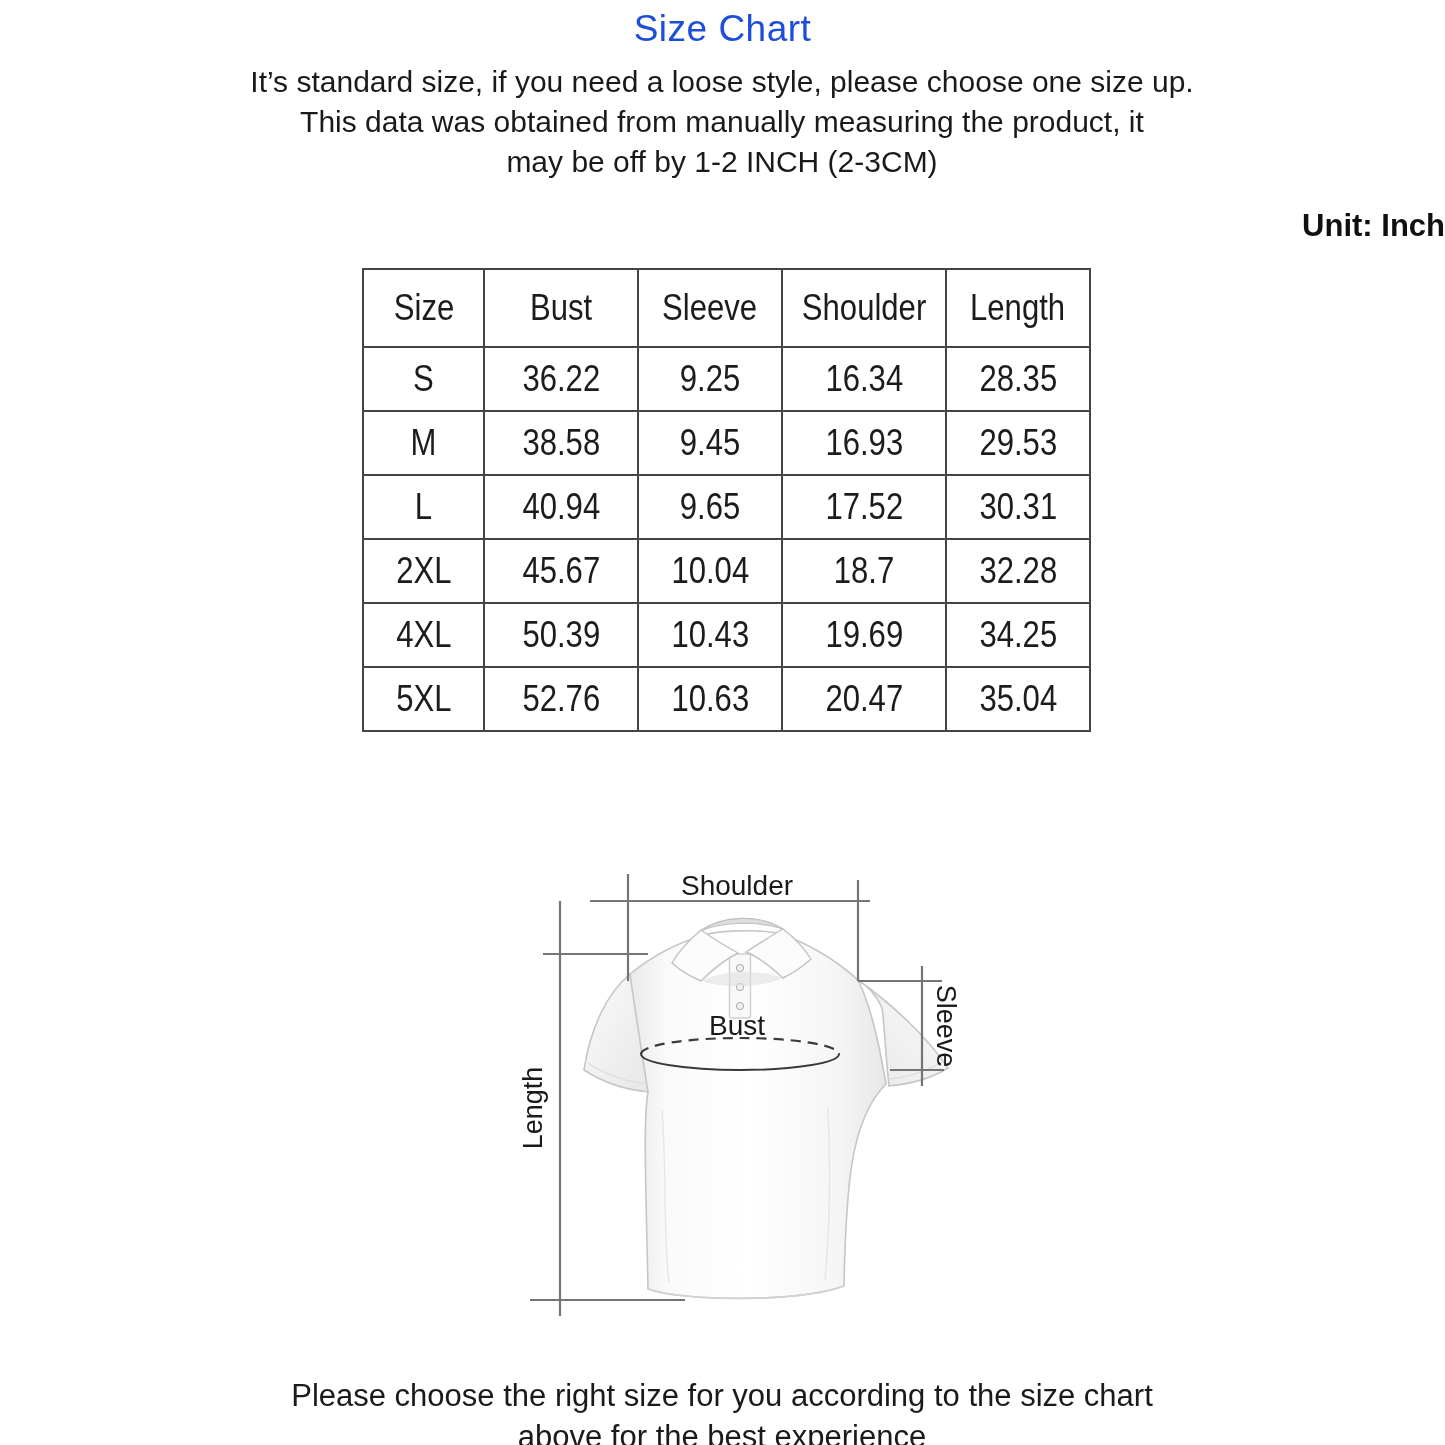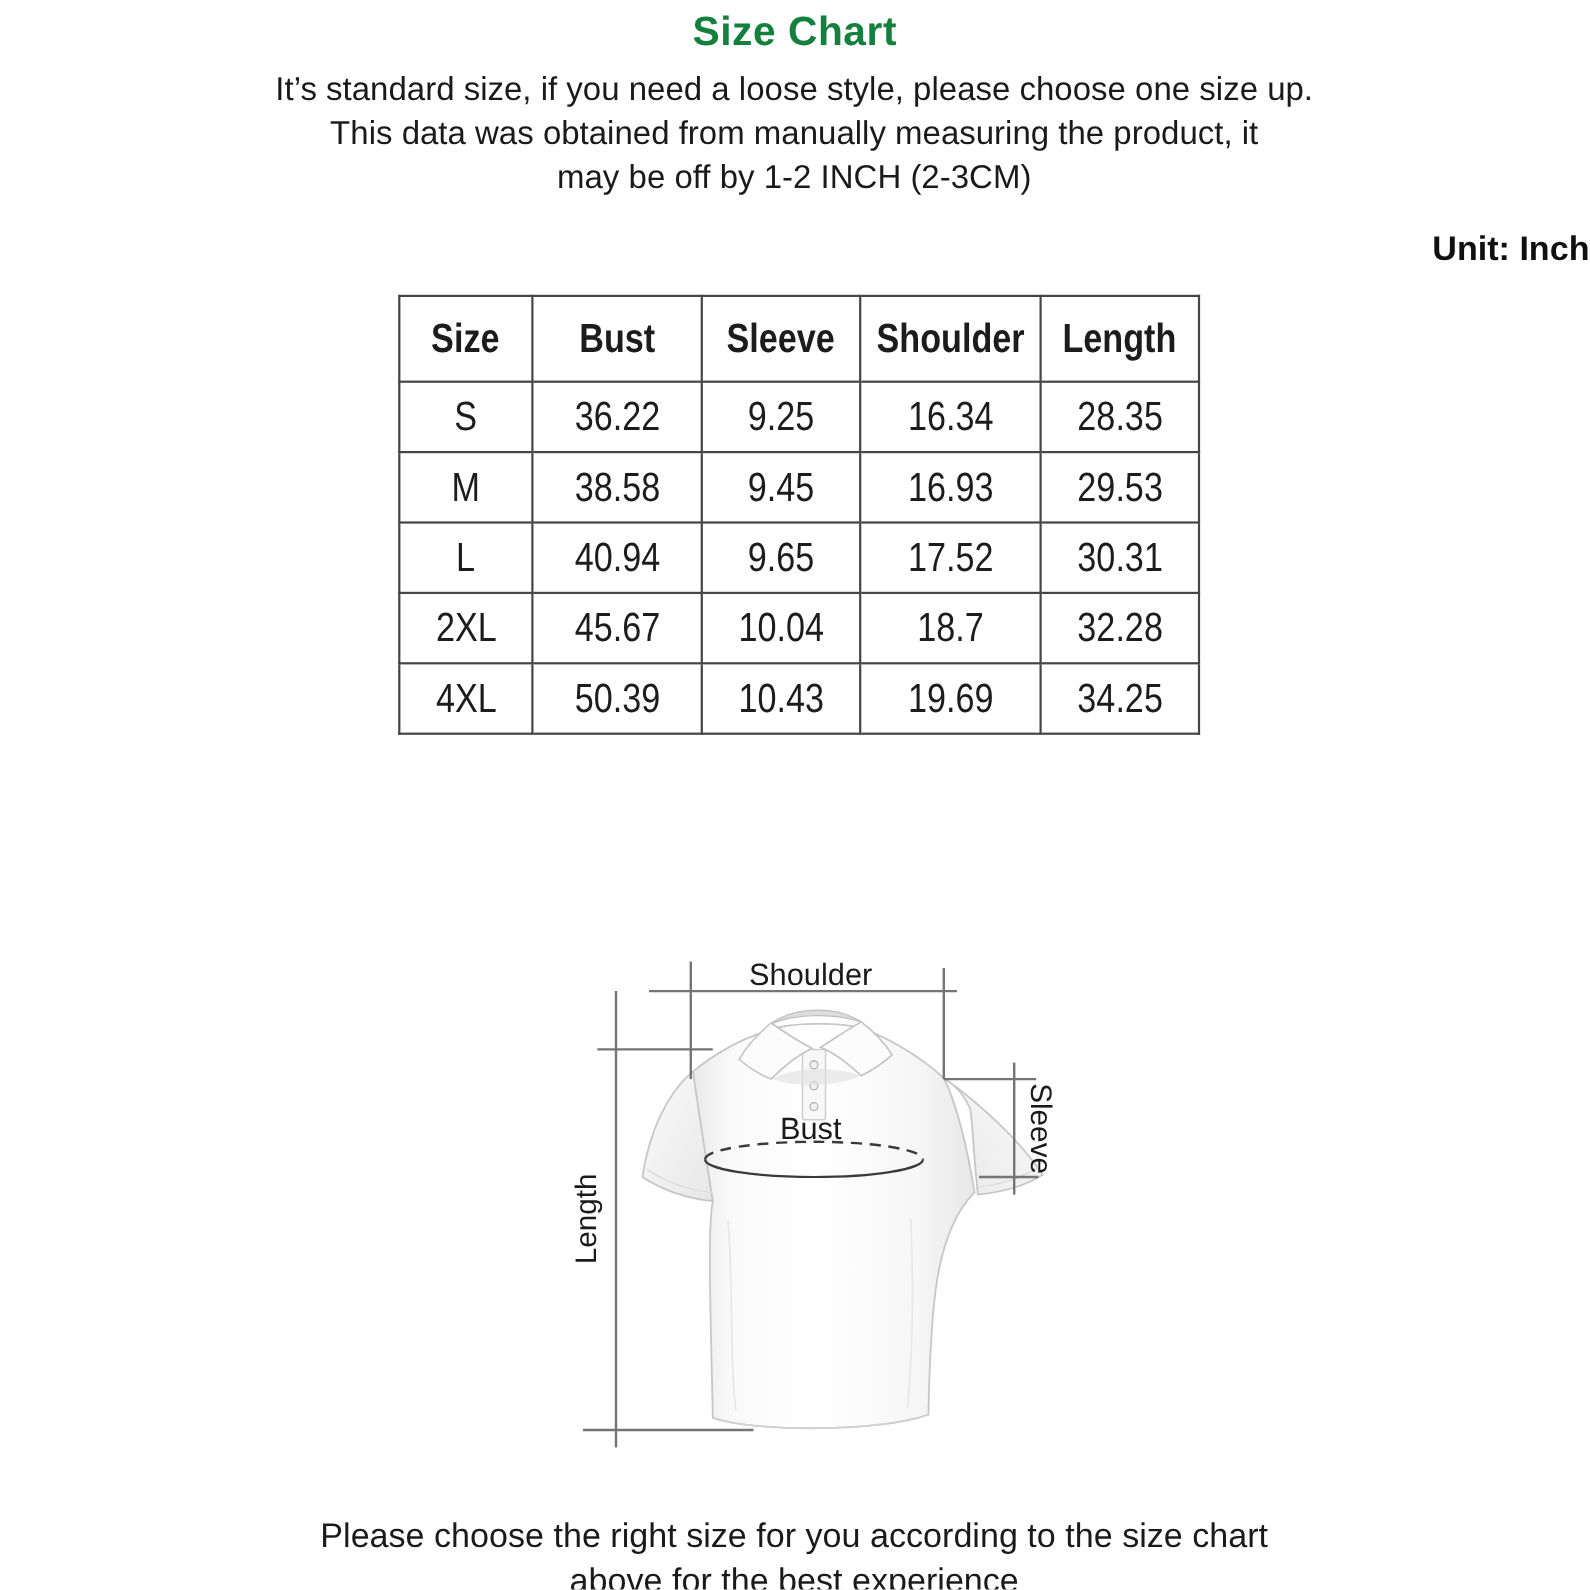--- a/index.html
+++ b/index.html
@@ -2,39 +2,39 @@
 <html><head>
 <meta charset="utf-8">
 <style>
   html,body{margin:0;padding:0;}
   body{
     width:1445px;height:1445px;position:relative;background:#ffffff;
     font-family:"Liberation Sans", sans-serif;color:#141414;overflow:hidden;
   }
   .title{
     position:absolute;top:8px;left:0;width:1445px;text-align:center;
-    font-size:37px;font-weight:700;letter-spacing:.5px;color:#15803d;
+    font-size:37px;font-weight:400;letter-spacing:.5px;color:#1d4ed8;
   }
   .intro{
     position:absolute;top:62px;left:72px;width:1300px;text-align:center;
     font-size:30px;line-height:40px;white-space:pre-line;color:#1a1a1a;
   }
   .unit{
     position:absolute;top:208px;left:0;width:1445px;text-align:right;
     font-size:31px;font-weight:700;color:#101010;
   }
   table.size-table{
     position:absolute;left:362px;top:268px;border-collapse:collapse;table-layout:fixed;
     background:#fff;
   }
   .size-table th,.size-table td{
     border:2px solid #454545;text-align:center;vertical-align:middle;
     padding:0;font-size:37px;color:#1c1c1c;overflow:hidden;
   }
-  .size-table th{font-weight:700;}
+  .size-table th{font-weight:400;}
   .size-table tr.head{height:78px;}
   .size-table tr.data{height:64px;}
   .cnd{display:inline-block;transform:scaleX(.84);transform-origin:50% 50%;white-space:nowrap;}
   .diagram{position:absolute;left:500px;top:858px;width:480px;height:484px;}
   .footer-note{
     position:absolute;top:1375px;left:72px;width:1300px;text-align:center;
     font-size:31px;line-height:41px;white-space:pre-line;color:#1a1a1a;
   }
 </style>
 </head>
@@ -92,20 +92,27 @@
       <td><span class="cnd">18.7</span></td>
       <td><span class="cnd">32.28</span></td>
     </tr>
     <tr class="data">
       <td><span class="cnd">4XL</span></td>
       <td><span class="cnd">50.39</span></td>
       <td><span class="cnd">10.43</span></td>
       <td><span class="cnd">19.69</span></td>
       <td><span class="cnd">34.25</span></td>
     </tr>
+    <tr class="data">
+      <td><span class="cnd">5XL</span></td>
+      <td><span class="cnd">52.76</span></td>
+      <td><span class="cnd">10.63</span></td>
+      <td><span class="cnd">20.47</span></td>
+      <td><span class="cnd">35.04</span></td>
+    </tr>
   </tbody>
 </table>
 
 <svg class="diagram" viewBox="0 0 480 484" xmlns="http://www.w3.org/2000/svg">
   <defs>
     <linearGradient id="bodyGrad" x1="0" y1="0" x2="1" y2="0">
       <stop offset="0" stop-color="#e9e9e9"></stop>
       <stop offset="0.14" stop-color="#fafafa"></stop>
       <stop offset="0.45" stop-color="#ffffff"></stop>
       <stop offset="0.8" stop-color="#f6f6f6"></stop>

